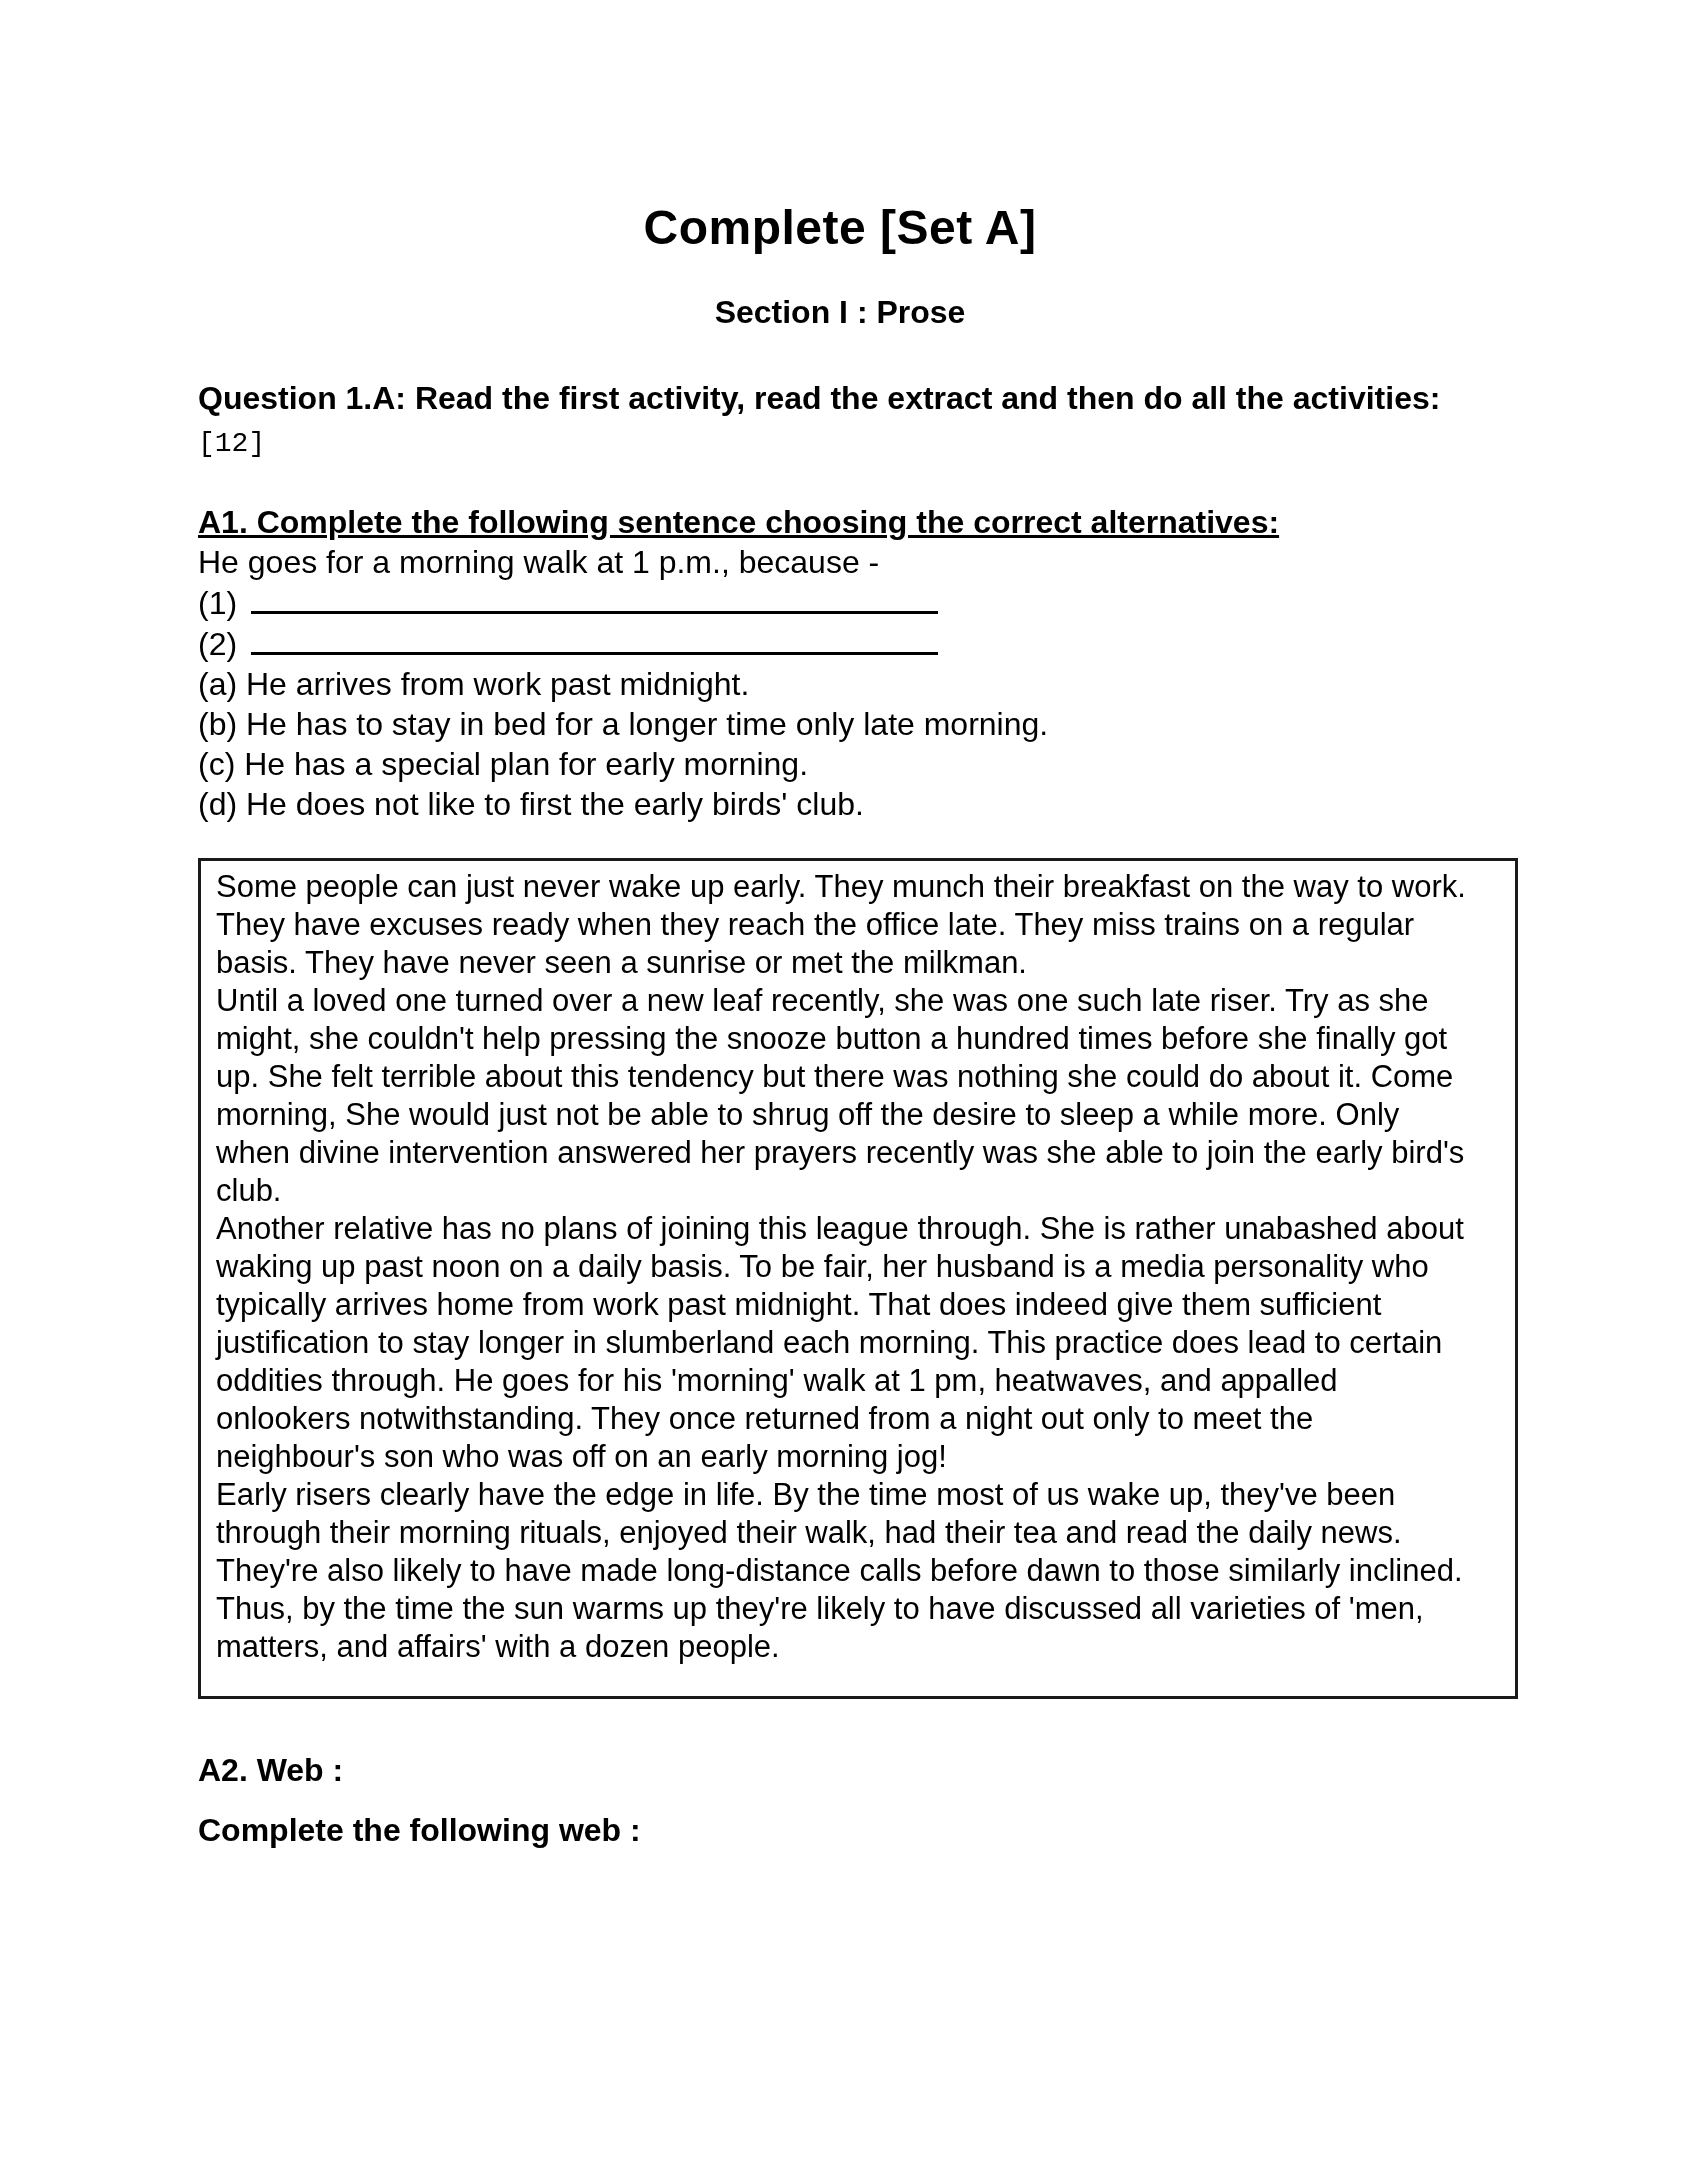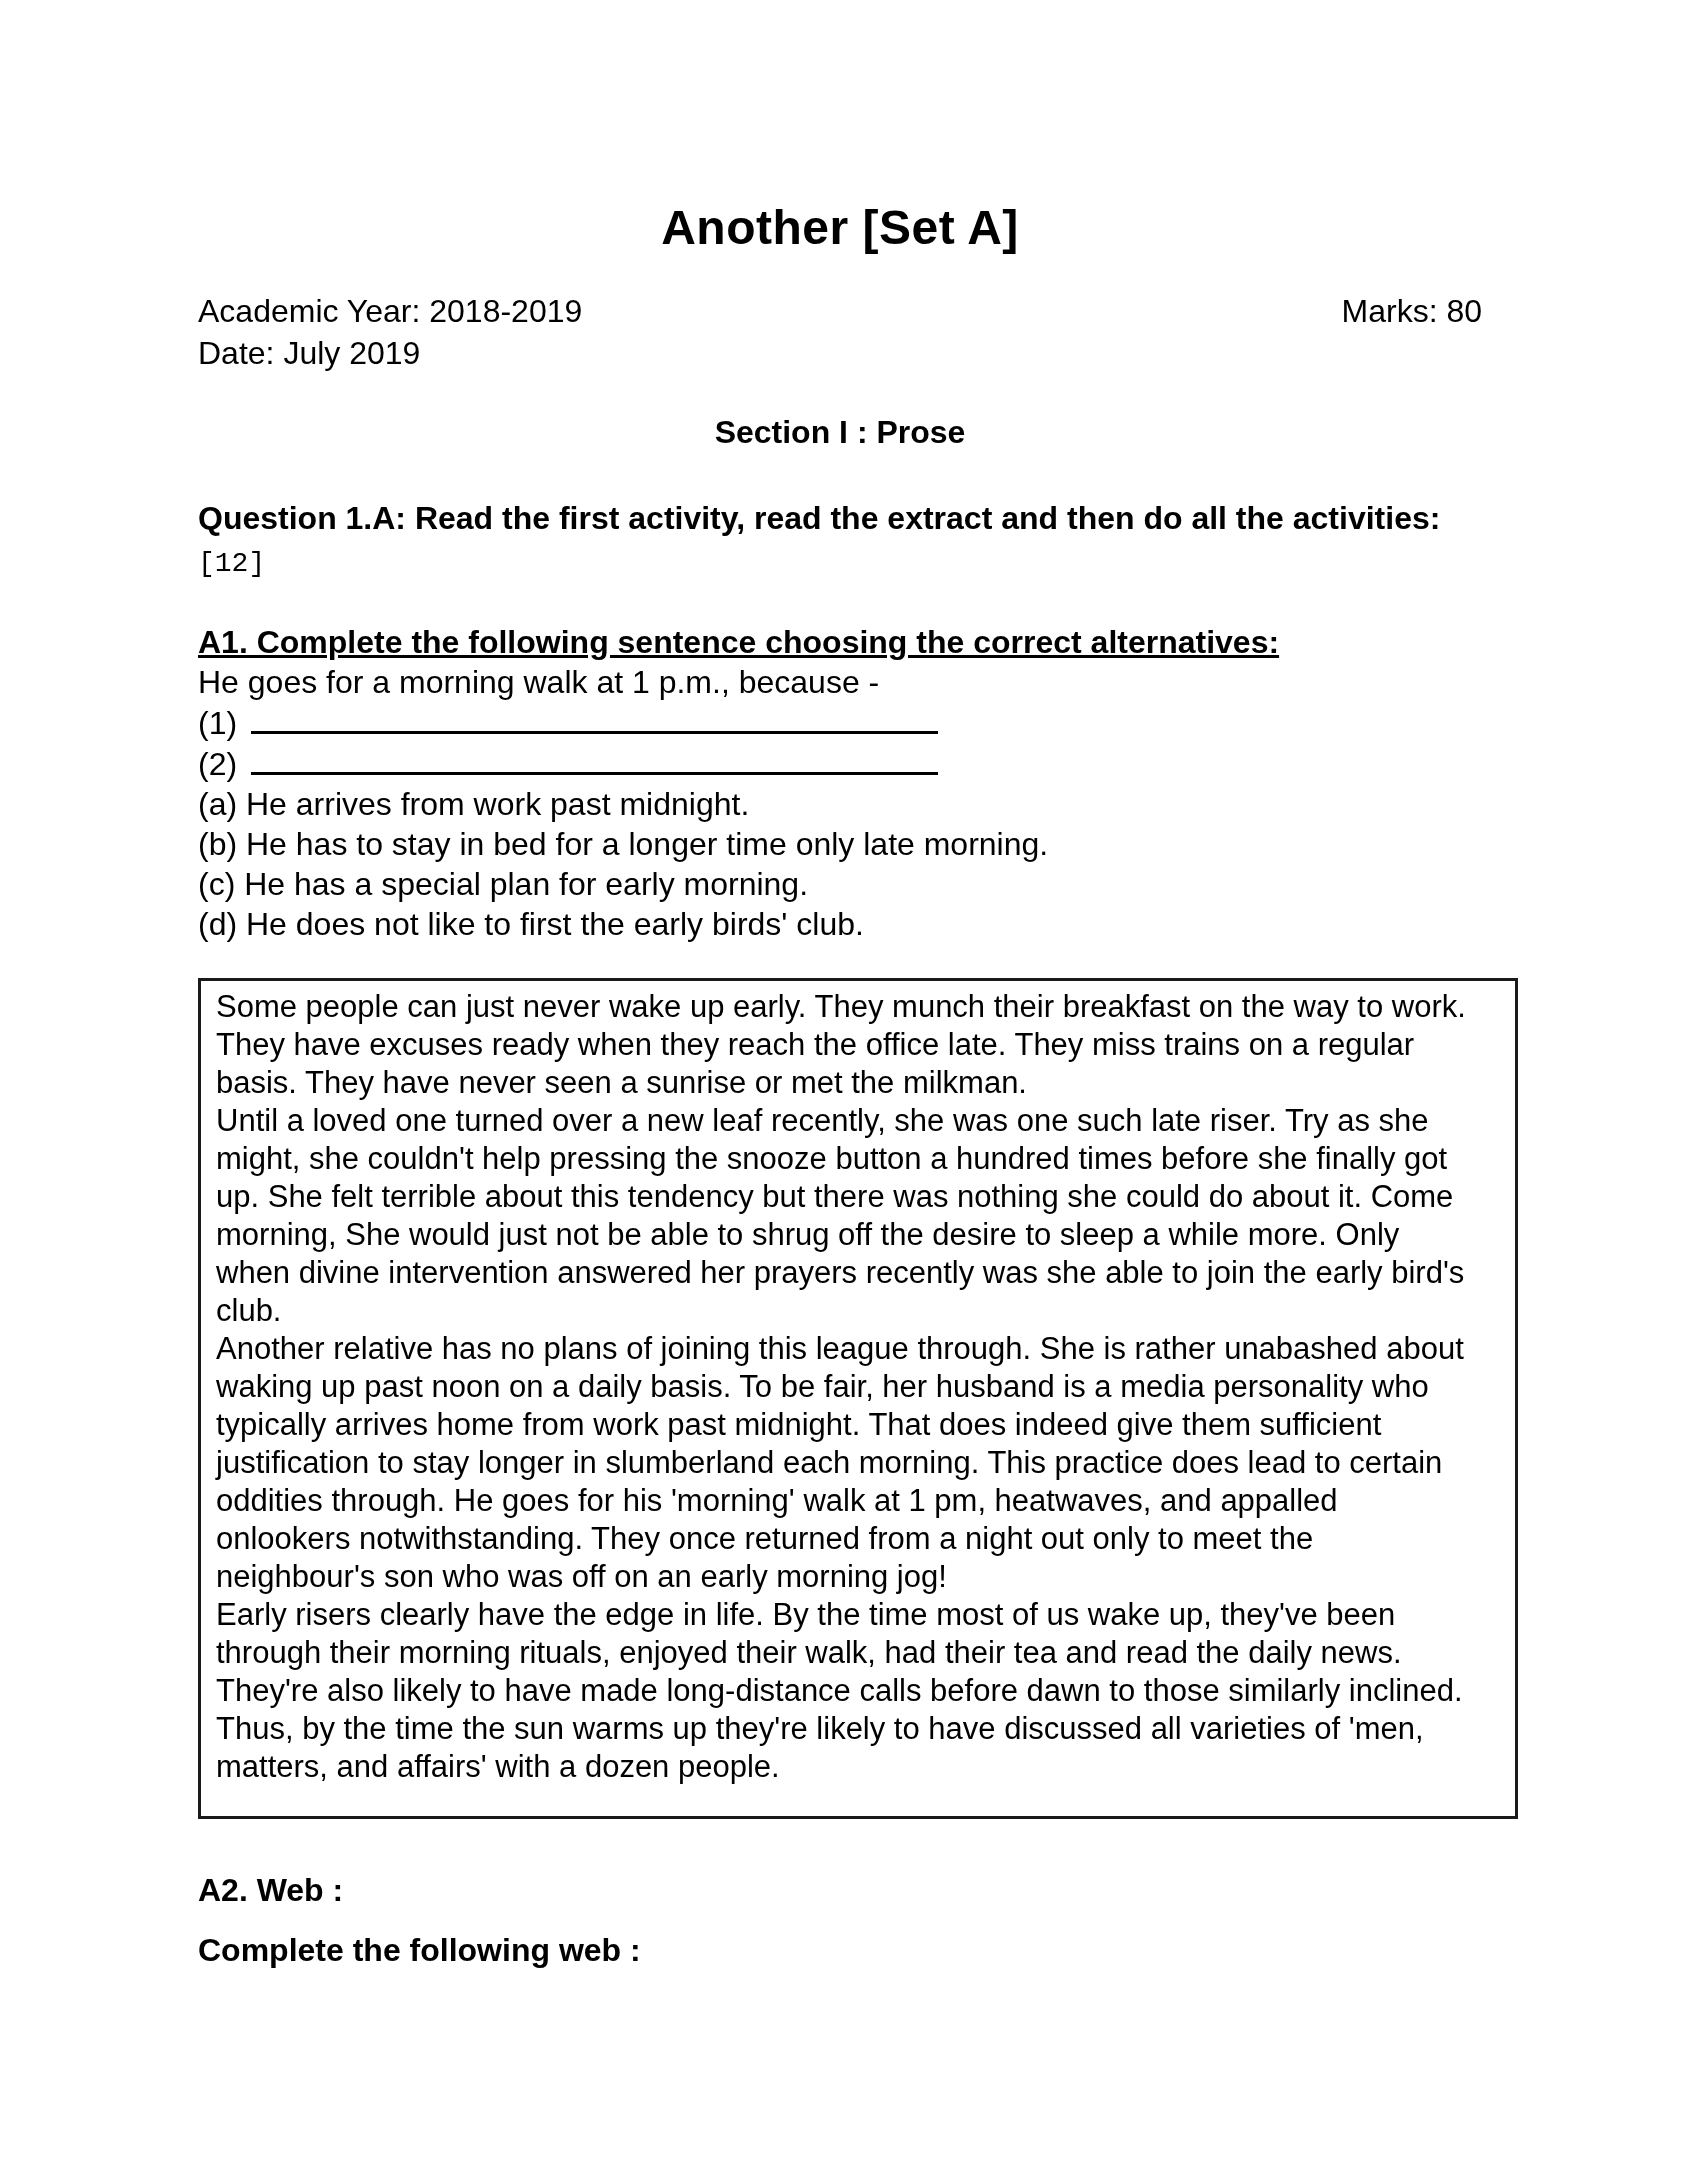--- a/index.html
+++ b/index.html
@@ -104,29 +104,22 @@
     font-size: 32px;
     font-weight: 700;
     line-height: 40px;
   }
 </style>
 </head>
 <body>
 
 <div class="page">
 
-  <h1 class="doc-title">Another [Set A]</h1>
+  <h1 class="doc-title">Complete [Set A]</h1>
 
-  <div class="meta-row">
-    <div>
-      <div>Academic Year: 2018-2019</div>
-      <div>Date: July 2019</div>
-    </div>
-    <div>Marks: 80</div>
-  </div>
 
   <div class="section-heading">Section I : Prose</div>
 
   <div class="question-heading">Question 1.A: Read the first activity, read the extract and then do all the activities:</div>
   <div class="marks-bracket">[12]</div>
 
   <div class="a1-heading">A1. Complete the following sentence choosing the correct alternatives:</div>
   <div class="body-line">He goes for a morning walk at 1 p.m., because -</div>
 
   <div class="fill-row"><span>(1)</span><span class="blank"></span></div>

